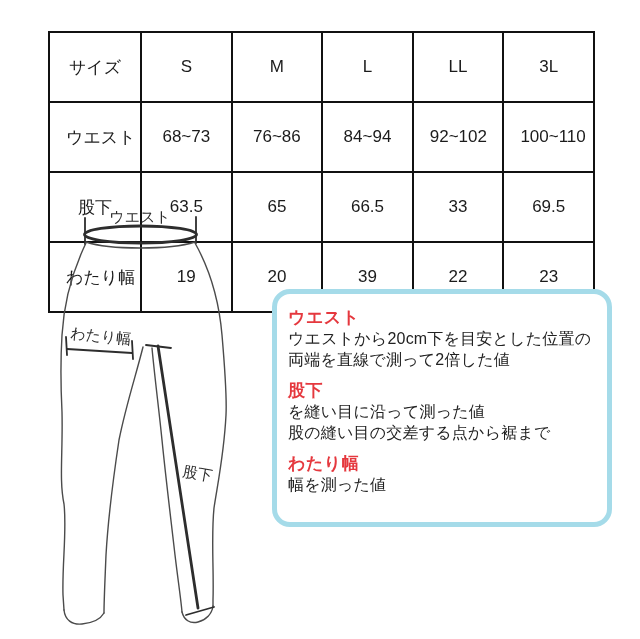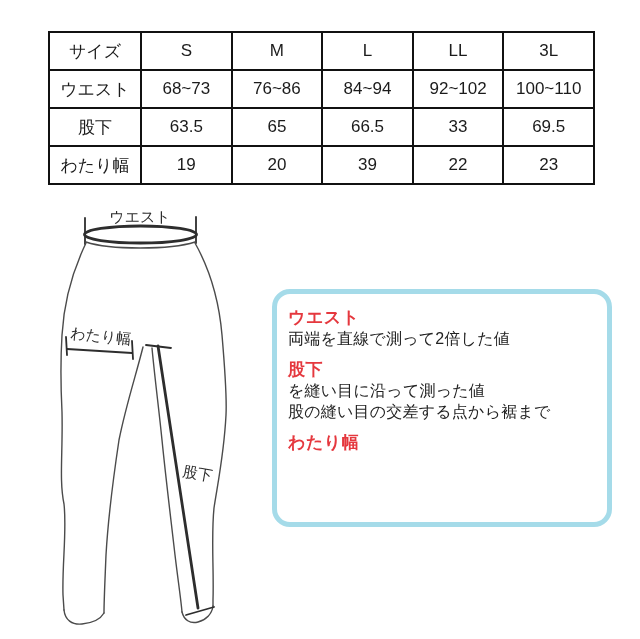--- a/index.html
+++ b/index.html
@@ -7,21 +7,21 @@
     width:640px;height:639px;position:relative;background:#ffffff;
     font-family:"Liberation Sans","DejaVu Sans",sans-serif;
     color:#1b1b1b;overflow:hidden;
   }
   
   table.size-table{
     position:absolute;left:48px;top:31px;width:545px;
     border-collapse:collapse;table-layout:fixed;
   }
   table.size-table th,table.size-table td{
-    border:2px solid #111111;height:36px;padding:0;
+    border:2px solid #111111;height:36px;padding:16px;
     text-align:center;vertical-align:middle;
     font-size:17px;font-weight:normal;color:#1b1b1b;
     white-space:nowrap;
   }
   
   svg.pants{position:absolute;left:45px;top:200px;}
   svg.pants path,svg.pants ellipse,svg.pants line{fill:none;}
   .outline{stroke:#4b4b4b;stroke-width:1.4;stroke-linecap:round;}
   .measure-bold{stroke:#2d2d2d;stroke-width:2.8;stroke-linecap:round;}
   .measure-thin{stroke:#2d2d2d;stroke-width:1.8;stroke-linecap:round;}
@@ -117,23 +117,25 @@
   <line class="measure-thin" x1="67" y1="349" x2="132" y2="353"></line>
 
   <text class="diagram-label" x="140" y="222" text-anchor="middle">ウエスト</text>
   <text class="diagram-label" x="70" y="338" transform="rotate(6 70 338)">わたり幅</text>
   <text class="diagram-label" x="182" y="476" transform="rotate(10 182 476)">股下</text>
 </svg>
 
 <div class="info-box">
   <div class="info-section">
     <div class="info-heading">ウエスト</div>
+    <div class="info-line">ウエストから20cm下を目安とした位置の</div>
     <div class="info-line">両端を直線で測って2倍した値</div>
   </div>
   <div class="info-section">
     <div class="info-heading">股下</div>
     <div class="info-line">を縫い目に沿って測った値</div>
     <div class="info-line">股の縫い目の交差する点から裾まで</div>
   </div>
   <div class="info-section">
     <div class="info-heading">わたり幅</div>
+    <div class="info-line">幅を測った値</div>
   </div>
 </div>
 
 </body></html>

